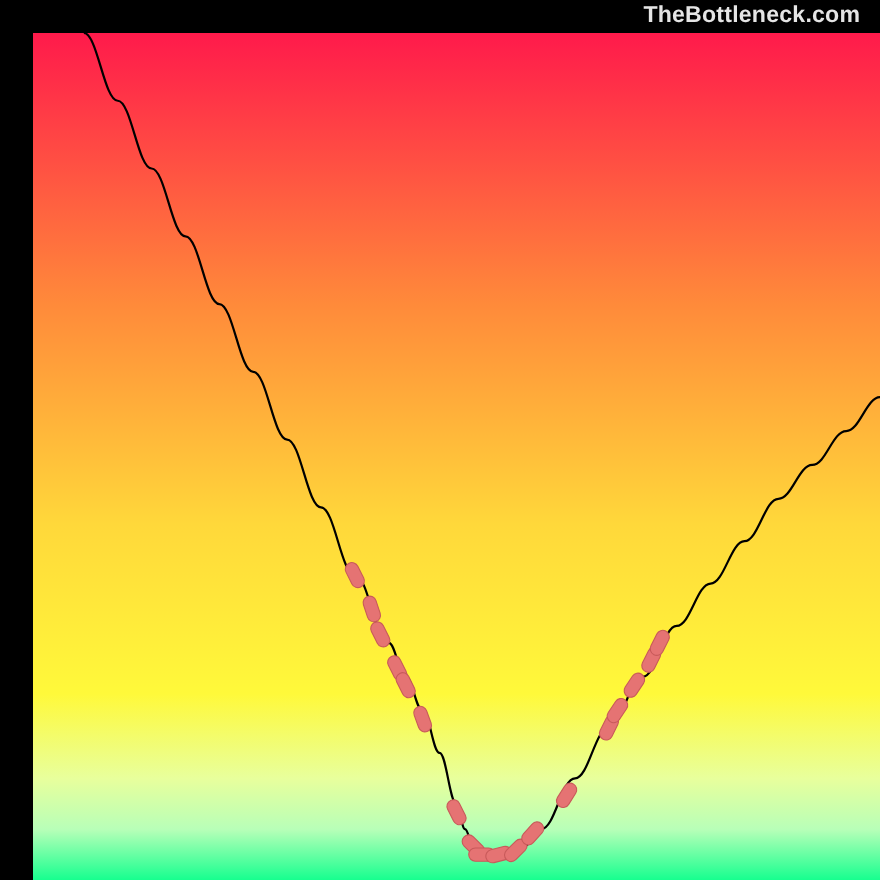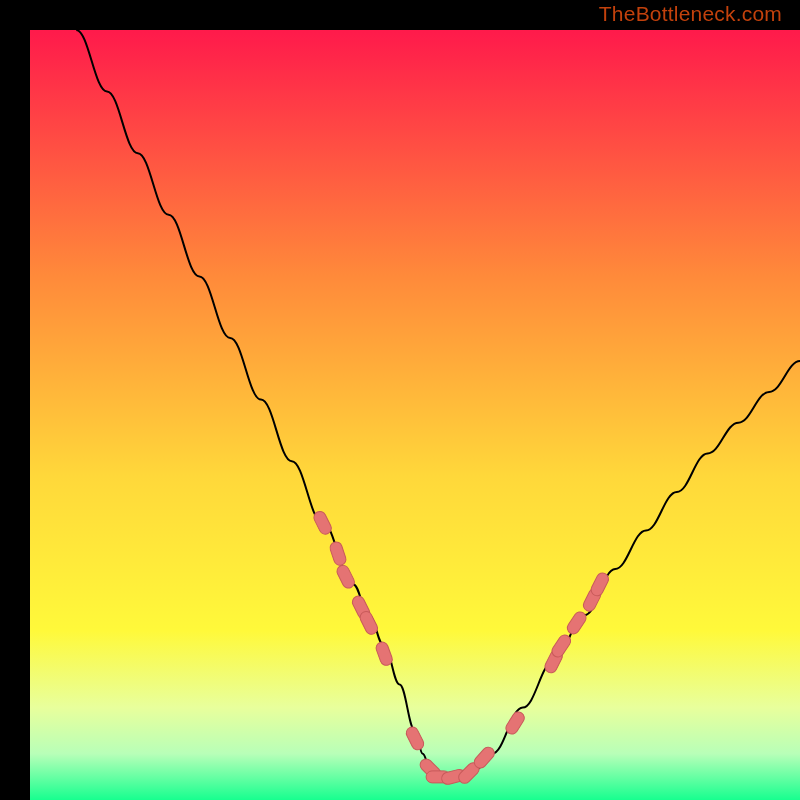--- a/index.html
+++ b/index.html
@@ -23,23 +23,23 @@
     position: absolute;
     left: 15px;
     top: 15px;
     width: 770px;
     height: 770px;
   }
   .watermark {
     position: absolute;
     top: 2px;
     right: 18px;
-    color: #c2410c;
+    color: #e5e5e5;
     font-size: 21px;
-    font-weight: 400;
+    font-weight: 700;
     letter-spacing: 0.2px;
   }
 </style>
 </head>
 <body>
 
 <div class="frame">
   <svg class="plot" viewBox="0 0 770 770" preserveAspectRatio="none">
     <defs>
       <linearGradient id="bg-grad" x1="0" y1="0" x2="0" y2="1">

